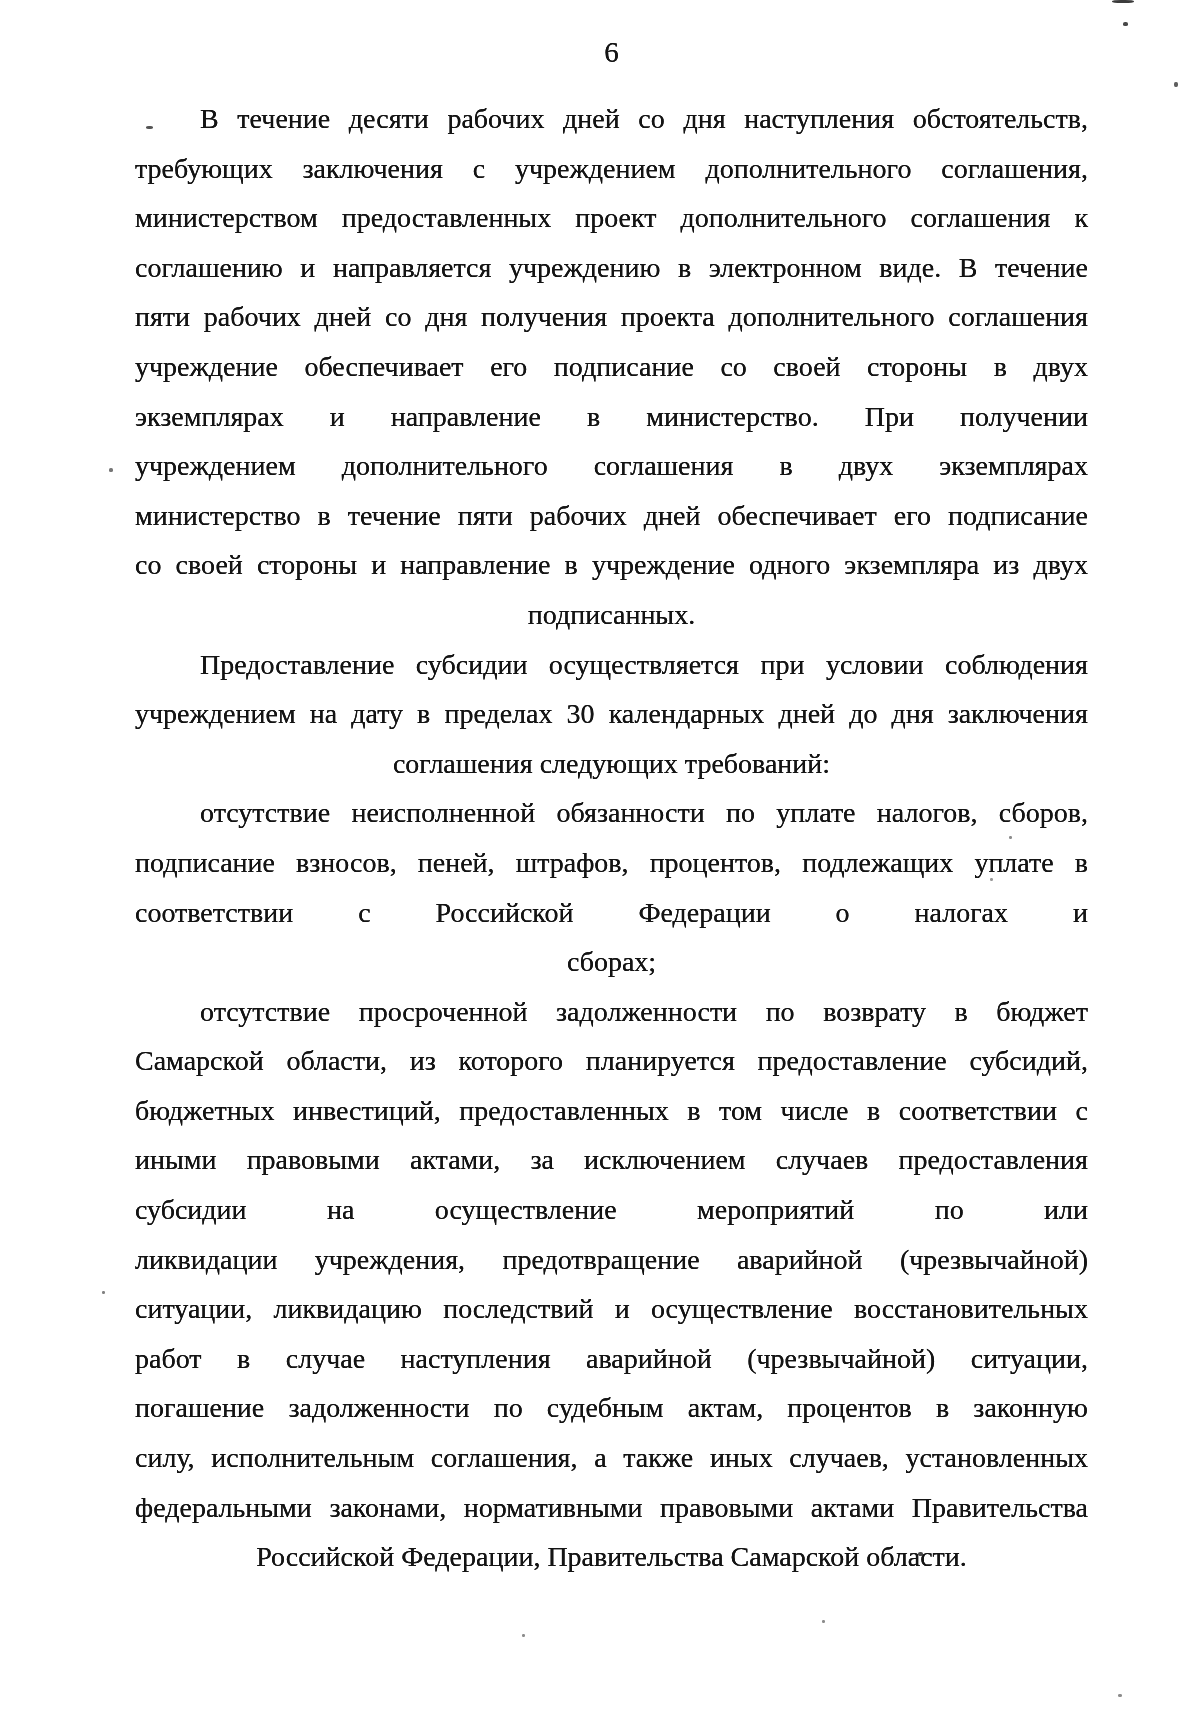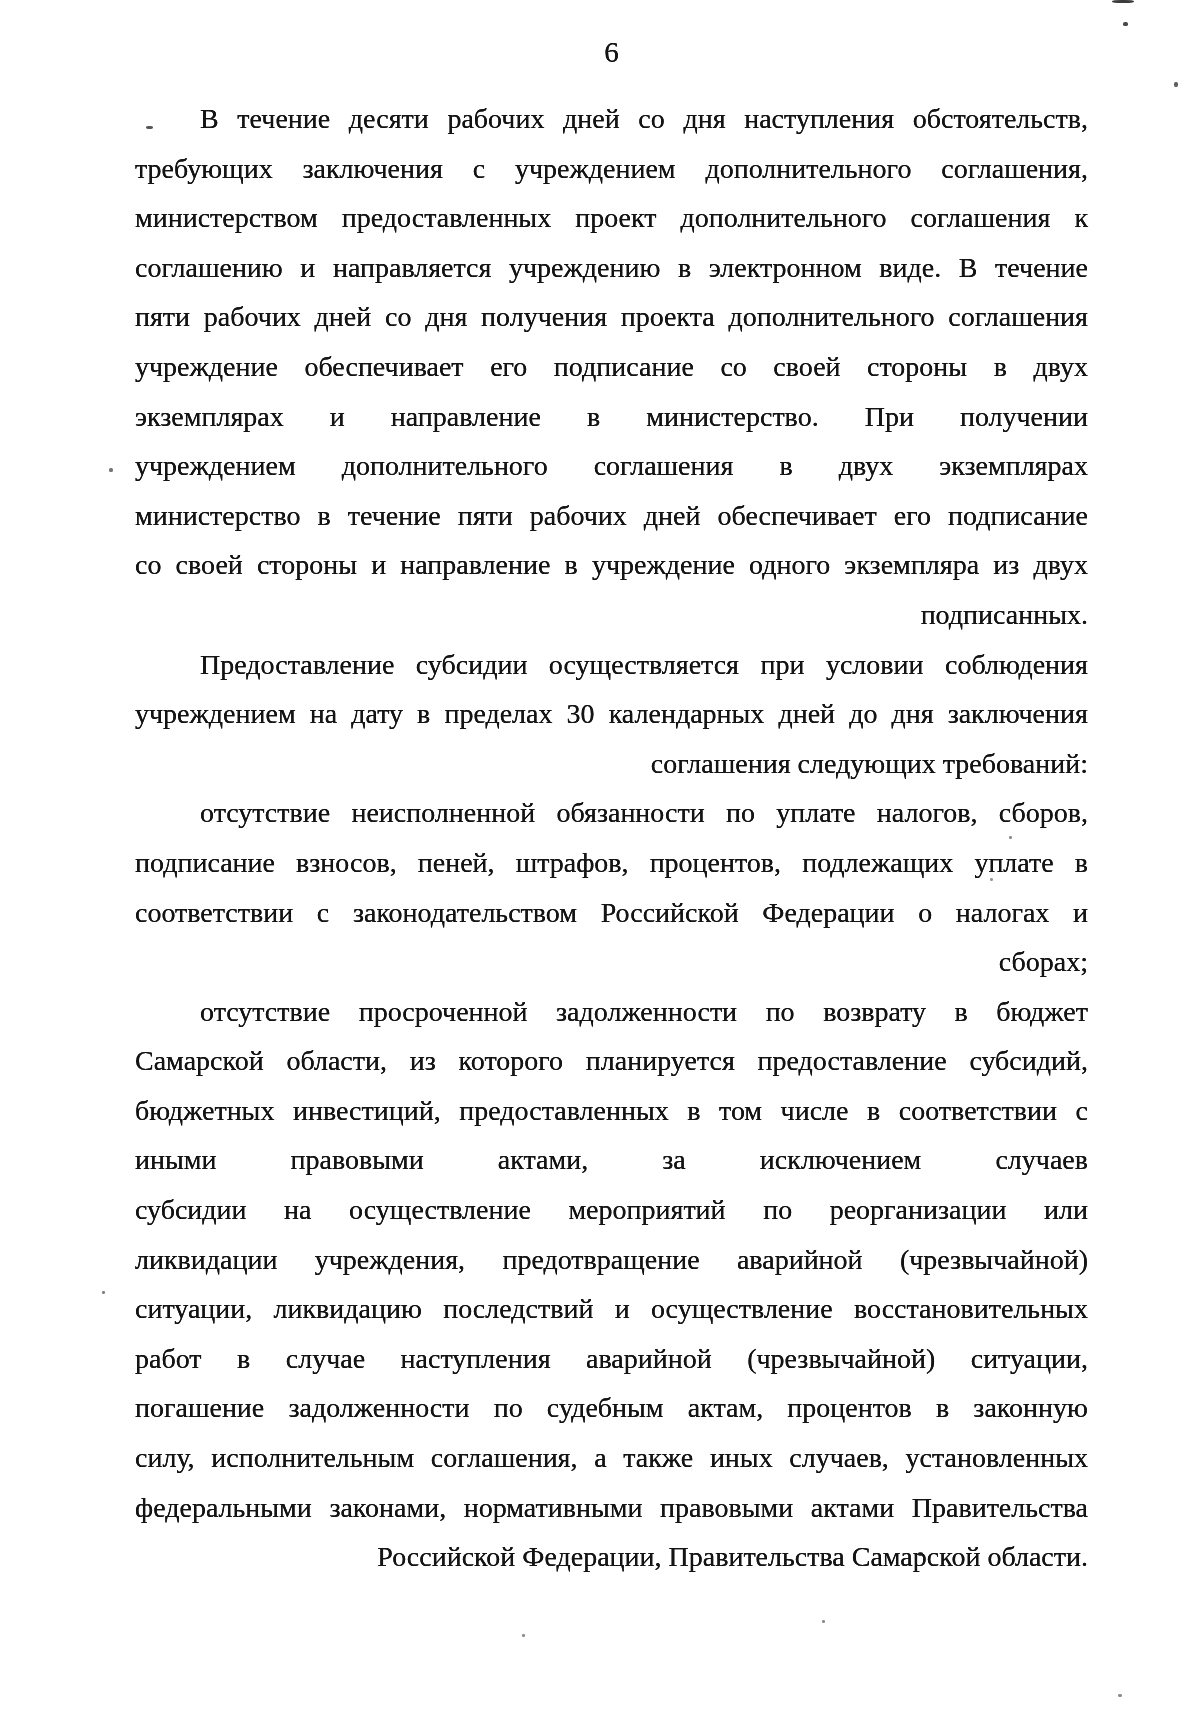--- a/index.html
+++ b/index.html
@@ -39,21 +39,21 @@
     height: 49.6px;
     align-items: baseline;
     font-size: 28px;
     text-shadow: 0 0 0.6px #000;
   }
   .line span {
     line-height: 49.6px;
     white-space: pre;
   }
   .line.just { justify-content: space-between; }
-  .line.last { justify-content: flex-end; gap: 7px; }
+  .line.last { justify-content: center; gap: 7px; }
   .line.indent { padding-left: 65px; }
   .speck {
     position: absolute;
     background: #1a1a1a;
     border-radius: 40%;
   }
 </style>
 </head>
 <body>
 
@@ -206,21 +206,20 @@
         <span>пеней,</span>
         <span>штрафов,</span>
         <span>процентов,</span>
         <span>подлежащих</span>
         <span>уплате</span>
         <span>в</span>
       </div>
       <div class="line just">
         <span>соответствии</span>
         <span>с</span>
-        <span>законодательством</span>
         <span>Российской</span>
         <span>Федерации</span>
         <span>о</span>
         <span>налогах</span>
         <span>и</span>
       </div>
       <div class="line last">
         <span>сборах;</span>
       </div>
       <div class="line indent just">
@@ -252,28 +251,28 @@
         <span>соответствии</span>
         <span>с</span>
       </div>
       <div class="line just">
         <span>иными</span>
         <span>правовыми</span>
         <span>актами,</span>
         <span>за</span>
         <span>исключением</span>
         <span>случаев</span>
+        <span>предоставления</span>
       </div>
       <div class="line just">
         <span>субсидии</span>
         <span>на</span>
         <span>осуществление</span>
         <span>мероприятий</span>
         <span>по</span>
-        <span>реорганизации</span>
         <span>или</span>
       </div>
       <div class="line just">
         <span>ликвидации</span>
         <span>учреждения,</span>
         <span>предотвращение</span>
         <span>аварийной</span>
         <span>(чрезвычайной)</span>
       </div>
       <div class="line just">

